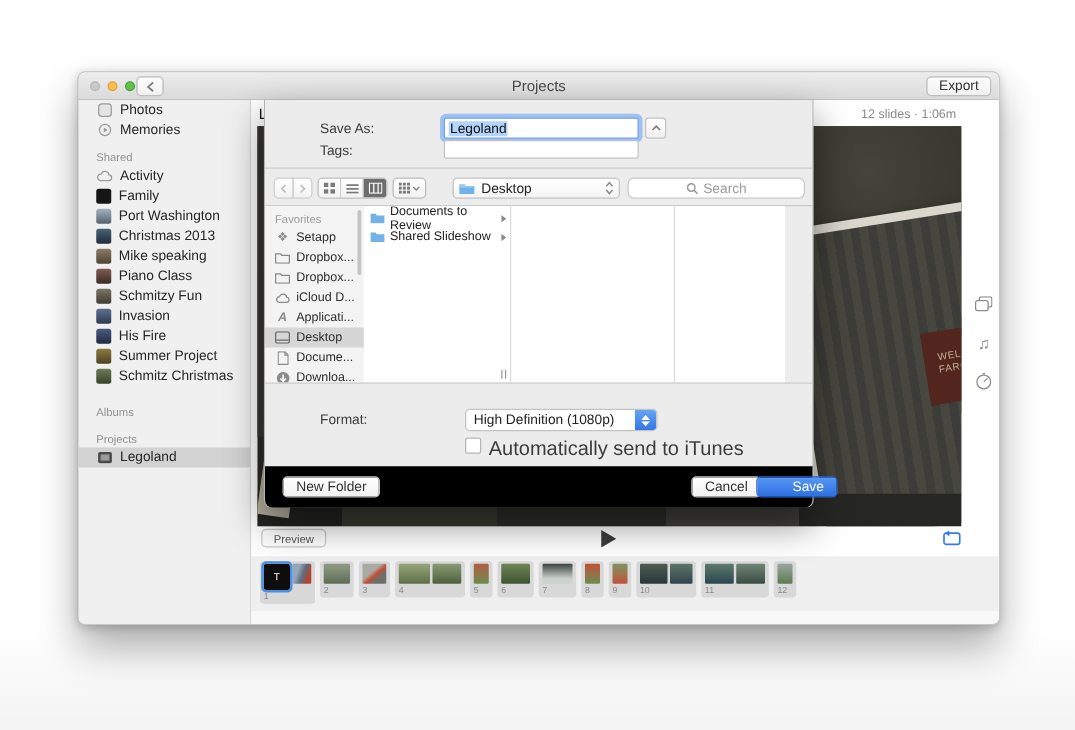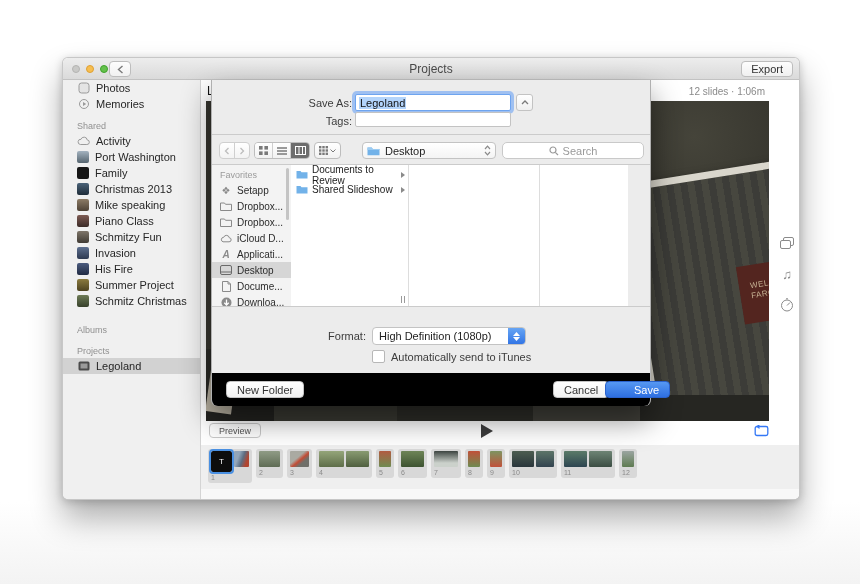--- a/index.html
+++ b/index.html
@@ -67,21 +67,21 @@
   .fs-title { width:21px; height:21px; background:#0d0d0d; border-radius:2px; outline:2px solid #4a90e2;
     color:#fff; font-size:8px; display:flex; align-items:center; justify-content:center; }
   .fs-num { display:block; font-size:7px; color:#8a8a8a; margin-top:2px; height:8px; }
   .bottom-strip { position:absolute; left:0; top:409px; right:0; bottom:0; background:#f8f8f8; }
 
   
   .sheet { position:absolute; left:148px; top:22px; width:440px; height:326px; background:#ececec;
     border:1px solid rgba(0,0,0,.25); border-top:none; border-radius:0 0 6px 6px;
     box-shadow:0 14px 30px rgba(0,0,0,.45); }
   .sheet .sep { position:absolute; left:0; right:0; height:1px; background:#cbcbcb; }
-  .lbl { position:absolute; font-size:11px; color:#3c3c3c; text-align:right;padding-left:44px; }
+  .lbl { position:absolute; font-size:11px; color:#3c3c3c; text-align:left;padding-left:44px; }
   .field { position:absolute; height:17px; background:#fff; border:1px solid #c3c3c3; border-radius:2px;
     font-size:11px; color:#111; display:flex; align-items:center; padding:0 3px; }
   .field.focus { border:1px solid #6ea4ef; box-shadow:0 0 0 3px rgba(96,156,245,.55); }
   .sel { background:#b3d4fb; padding:0 1px; }
   .expander { position:absolute; left:304px; top:14px; width:17px; height:17px; background:linear-gradient(#fff,#f0f0f0);
     border:1px solid #c3c3c3; border-radius:3px; display:flex; align-items:center; justify-content:center; }
 
   .nav-btn { position:absolute; top:62px; width:16px; height:17px; background:linear-gradient(#fff,#f3f3f3);
     border:1px solid #cfcfcf; display:flex; align-items:center; justify-content:center; }
   .seg { position:absolute; left:42px; top:62px; display:flex; border:1px solid #bdbdbd; border-radius:4px; overflow:hidden; height:17px; }
@@ -108,21 +108,21 @@
   .col-row .spacer { flex:1; }
   .divider { position:absolute; top:0; width:1px; height:100%; background:#ddd; }
   .handle { position:absolute; bottom:3px; width:7px; height:7px; display:flex; gap:2px; }
   .handle i { width:1px; height:7px; background:#9a9a9a; }
 
   .fmt-popup { position:absolute; left:160px; top:247px; width:154px; height:18px; background:#fff; border:1px solid #c3c3c3;
     border-radius:4px; display:flex; align-items:center; font-size:11px; color:#222; padding-left:6px; overflow:hidden; }
   .fmt-stepper { margin-left:auto; width:17px; height:18px; background:linear-gradient(#6aa8f5,#2f72e4); border-radius:0 3px 3px 0;
     display:flex; flex-direction:column; align-items:center; justify-content:center; gap:1px; }
   .checkbox { position:absolute; left:160px; top:270px; width:13px; height:13px; background:#fff; border:1px solid #b7b7b7; border-radius:2px; }
-  .cb-label { position:absolute; left:179px; top:271px; font-size:11px; color:#3c3c3c; }
+  .cb-label { position:absolute; left:179px; top:271px; font-size:16px; color:#3c3c3c; }
 
   .footer { position:absolute; left:0; top:293px; width:100%; height:33px; background:#000000; border-radius:0 0 6px 6px; }
   .btn { position:absolute; top:8px; height:17px; font-size:11px; color:#333; background:linear-gradient(#fff,#f1f1f1);
     border:1px solid #c3c3c3; border-radius:4px; padding:0 10px; }
   .btn-primary { color:#fff; background:linear-gradient(#5698f2,#2e6fe1); border:1px solid #2a62cc; }
 
   svg { display:block; }
 </style>
 </head>
 <body>
@@ -170,26 +170,26 @@
 
       <div class="sb-row">
         <span class="sb-ico">
             <svg width="13" height="10" viewBox="0 0 13 10">
               <path d="M3.4 8.5 h6.4 a2.3 2.3 0 0 0 .4-4.6 a3.2 3.2 0 0 0-6.2-.6 a2.6 2.6 0 0 0-.6 5.2z" fill="none" stroke="#9a9a9a"></path>
             </svg>
           </span>
         <span>Activity</span>
       </div>
       <div class="sb-row">
+        <span class="sb-thumb" style="background:#161616"></span>
+        <span>Family</span>
+      </div>
+      <div class="sb-row">
         <span class="sb-thumb" style="background:linear-gradient(#a3b2bf,#55646f)"></span>
         <span>Port Washington</span>
-      </div>
-      <div class="sb-row">
-        <span class="sb-thumb" style="background:#161616"></span>
-        <span>Family</span>
       </div>
       <div class="sb-row">
         <span class="sb-thumb" style="background:linear-gradient(#4a6278,#1e2c39)"></span>
         <span>Christmas 2013</span>
       </div>
       <div class="sb-row">
         <span class="sb-thumb" style="background:linear-gradient(#8d7c66,#4e4236)"></span>
         <span>Mike speaking</span>
       </div>
       <div class="sb-row">

